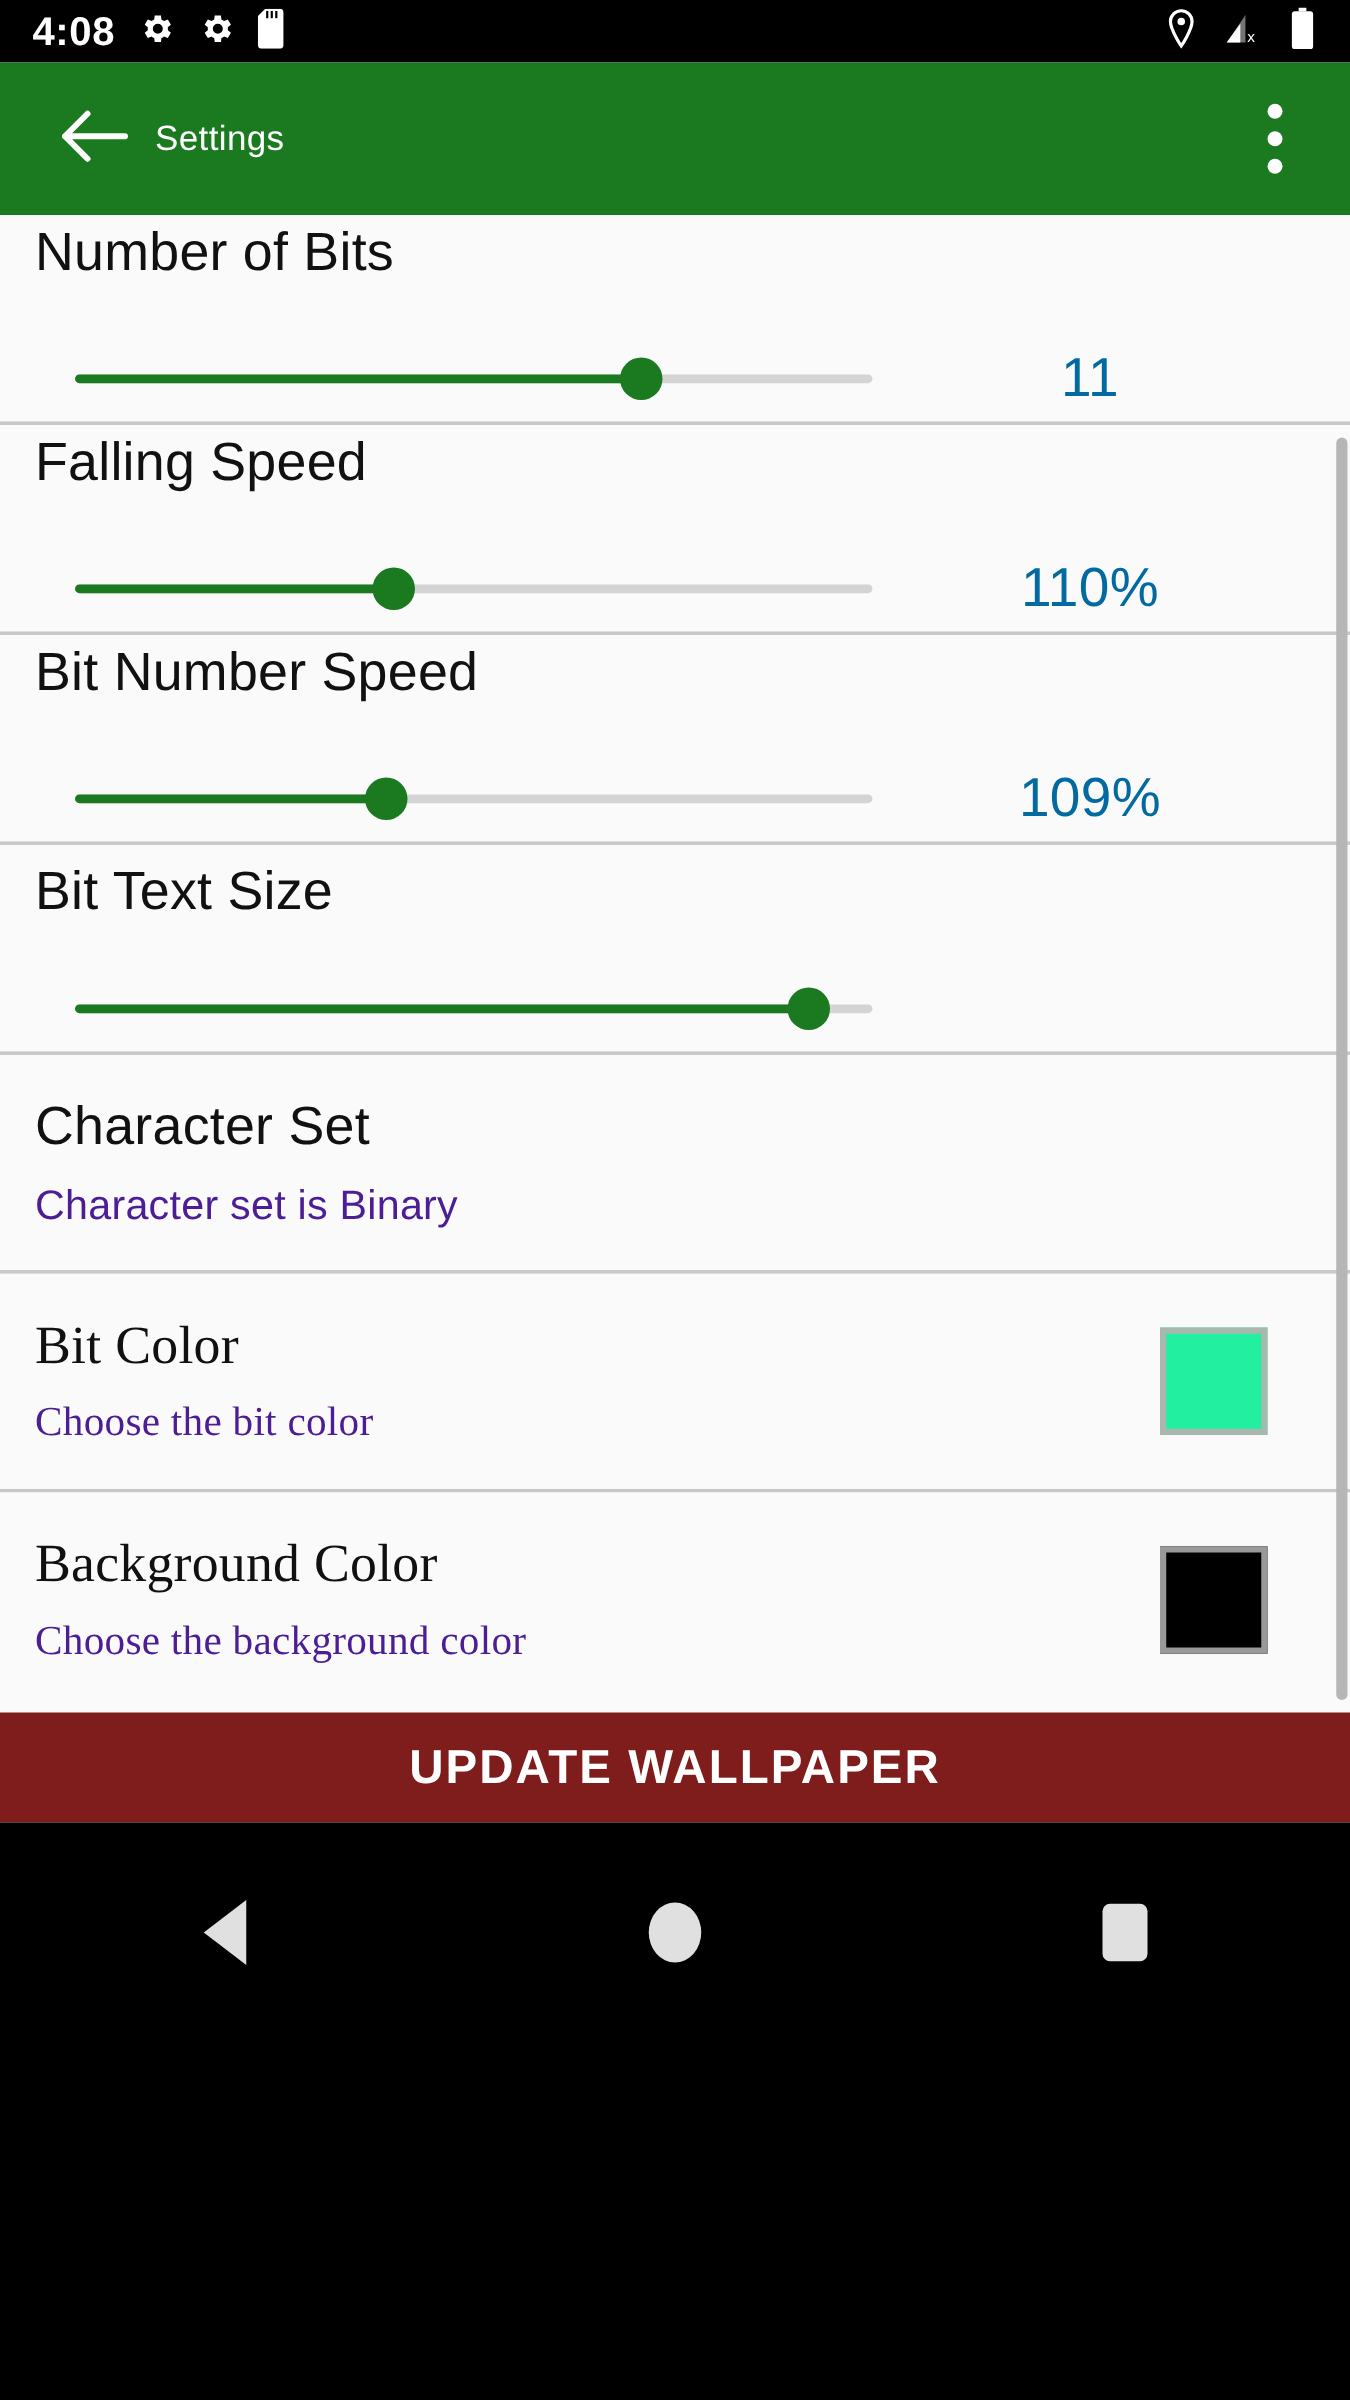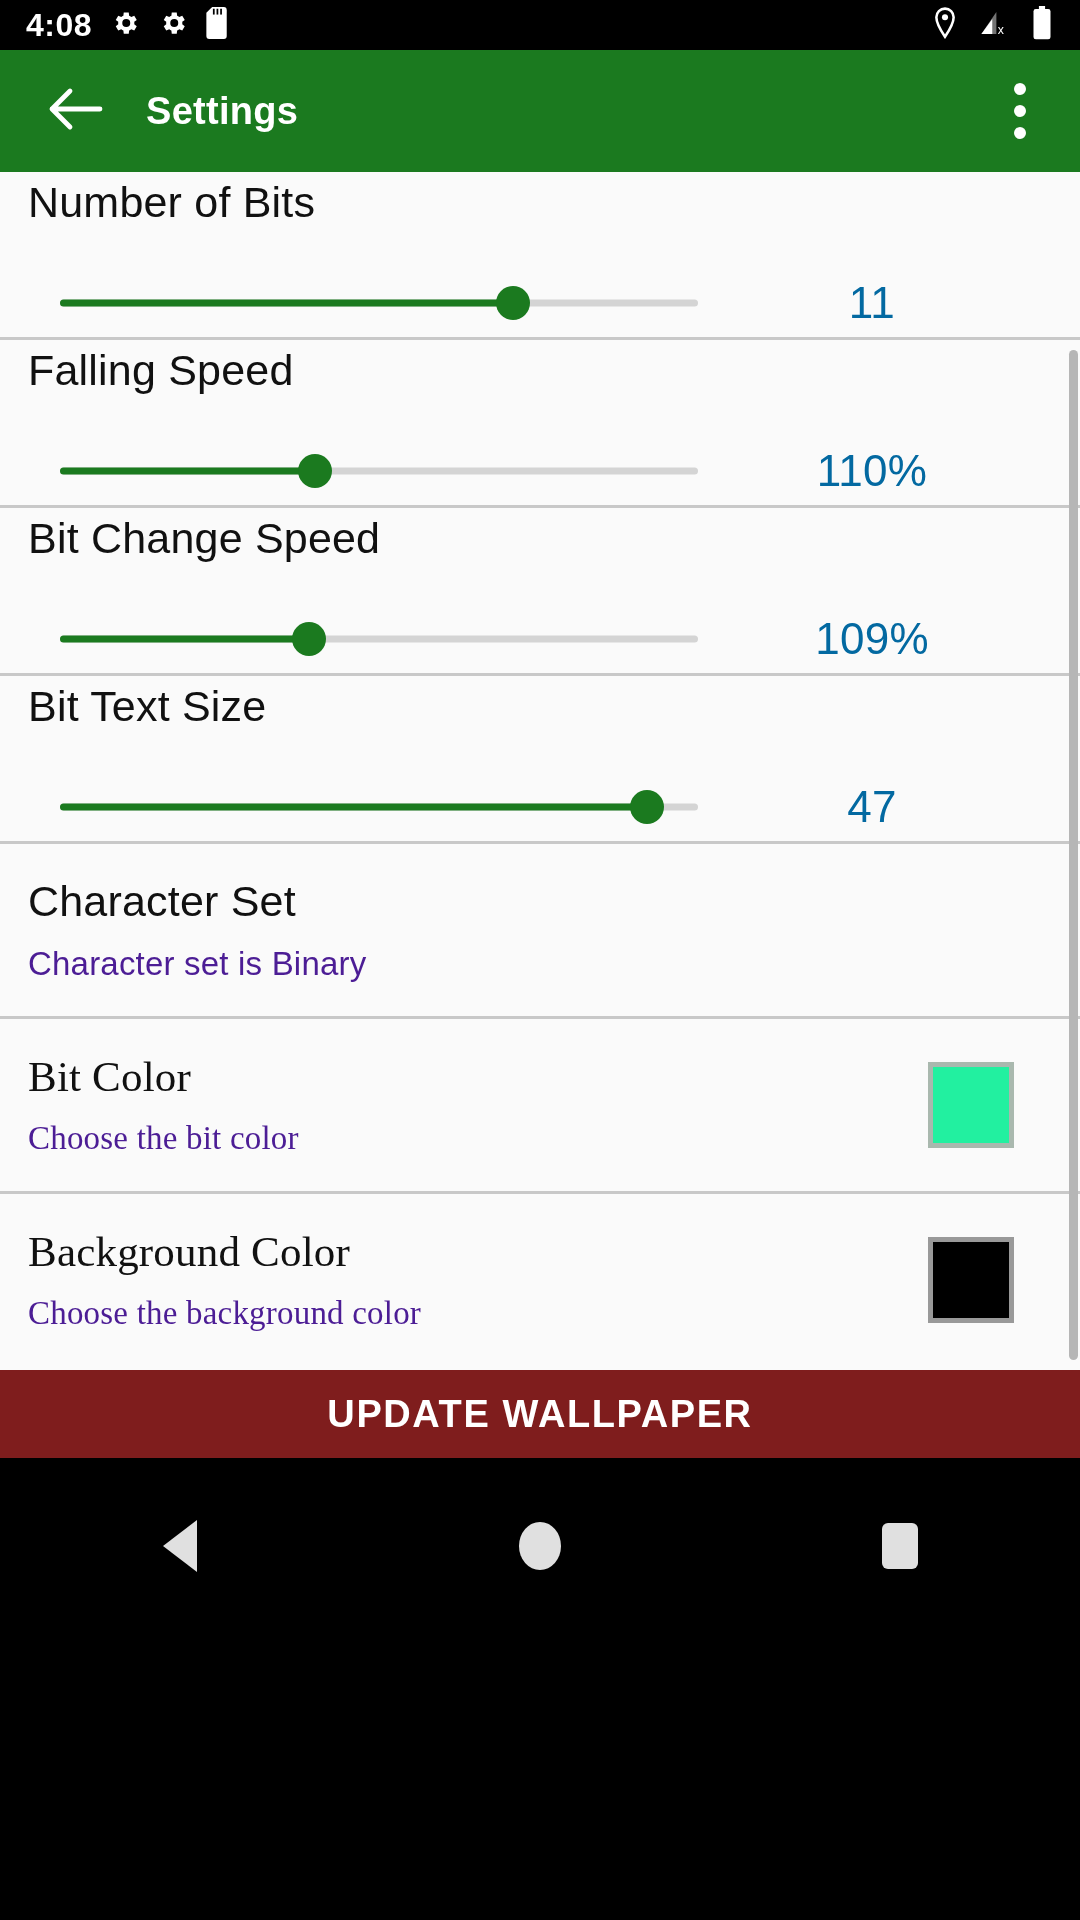--- a/index.html
+++ b/index.html
@@ -23,22 +23,21 @@
   .sb-icon { display:block; }
 
   
   .appbar {
     position:absolute; top:50px; left:0; width:1080px; height:122px;
     background:#1B7A1F;
     display:flex; align-items:center;
   }
   .back-btn { width:96px; margin-left:28px; display:flex; align-items:center; justify-content:center; cursor:pointer; }
   .appbar-title {
-    color:#fff; font-size:38px; font-weight:bold; letter-spacing:0.3px;
-    margin-left:22px;
+    color:#fff; font-size:28px; font-weight:normal; letter-spacing:0.3px;
   }
   .overflow-btn {
     margin-left:auto; margin-right:44px;
     display:flex; flex-direction:column; gap:10px; align-items:center; cursor:pointer;
     padding:10px;
   }
   .dot { width:12px; height:12px; border-radius:50%; background:#fff; }
 
   
   .list {
@@ -209,41 +208,40 @@
           <div class="track-bg"></div>
           <div class="track-fill" style="width: 40%;"></div>
           <div class="thumb" style="left: 40%;"></div>
         </div>
         <div class="slider-value">110%</div>
       </div>
     </div>
     <div class="divider"></div>
 
     <div class="row slider-row">
-      <div class="row-title">Bit Change Speed</div>
+      <div class="row-title">Bit Number Speed</div>
       <div class="slider-line">
         <div class="slider-wrap">
           <div class="track-bg"></div>
           <div class="track-fill" style="width: 39%;"></div>
           <div class="thumb" style="left: 39%;"></div>
         </div>
         <div class="slider-value">109%</div>
       </div>
     </div>
     <div class="divider"></div>
 
     <div class="row slider-row">
       <div class="row-title">Bit Text Size</div>
       <div class="slider-line">
         <div class="slider-wrap">
           <div class="track-bg"></div>
           <div class="track-fill" style="width: 92%;"></div>
           <div class="thumb" style="left: 92%;"></div>
         </div>
-        <div class="slider-value">47</div>
       </div>
     </div>
     <div class="divider"></div>
 
     <div class="row text-row">
       <div class="row-title">Character Set</div>
       <div class="row-sub">Character set is Binary</div>
     </div>
     <div class="divider"></div>
 

